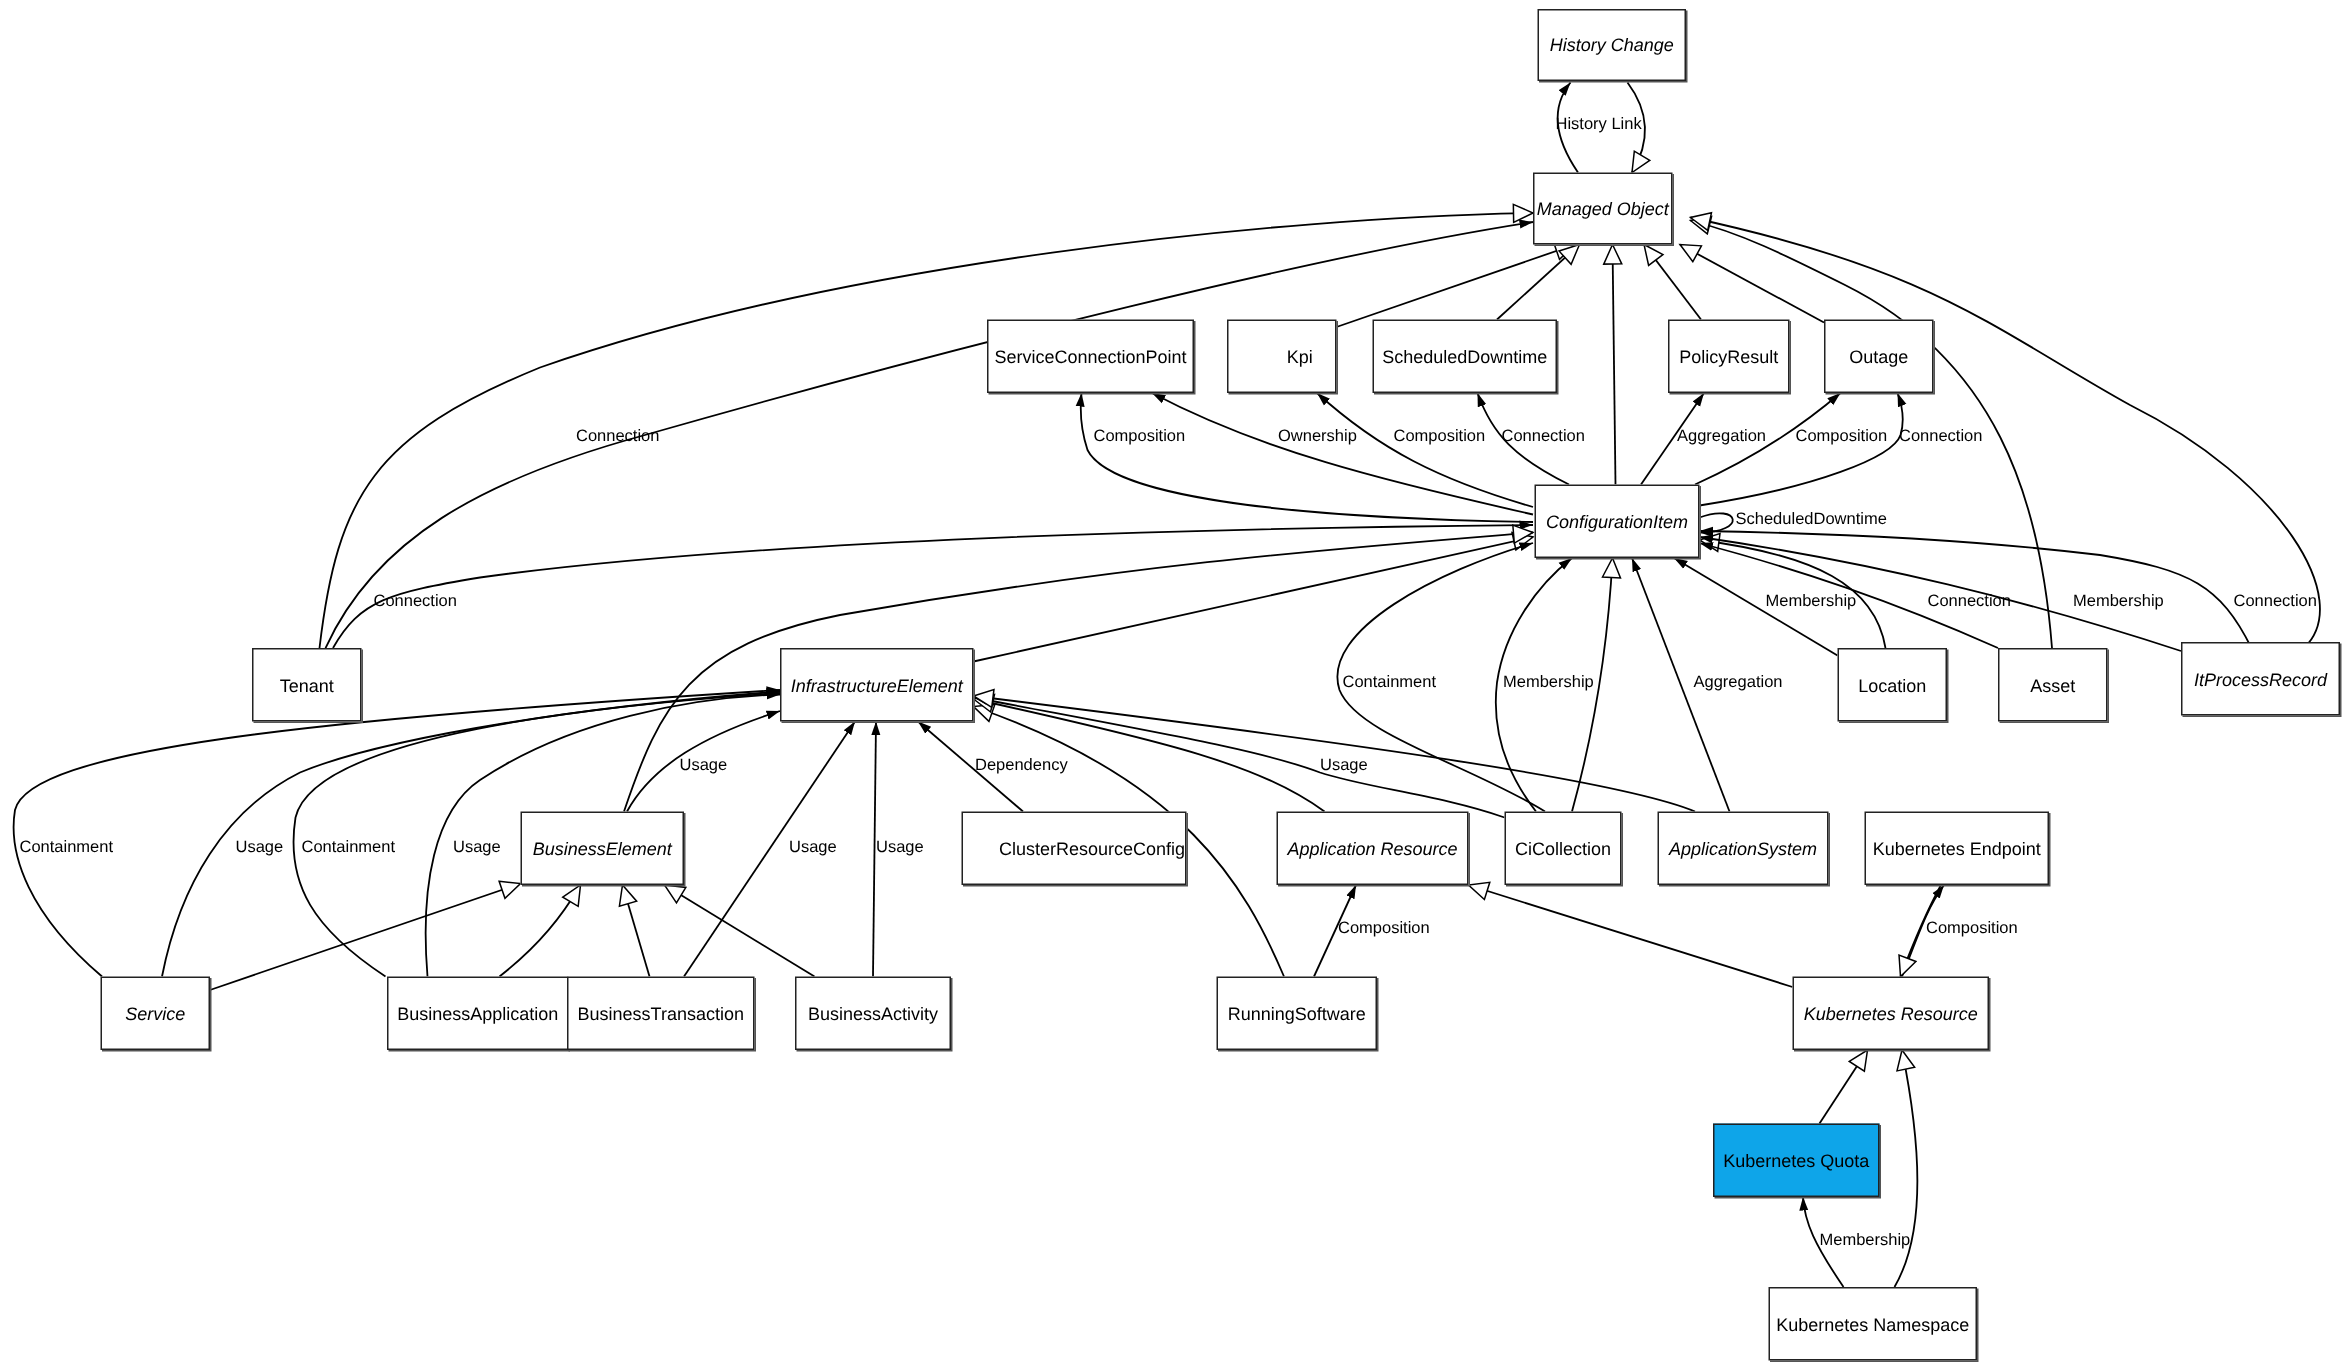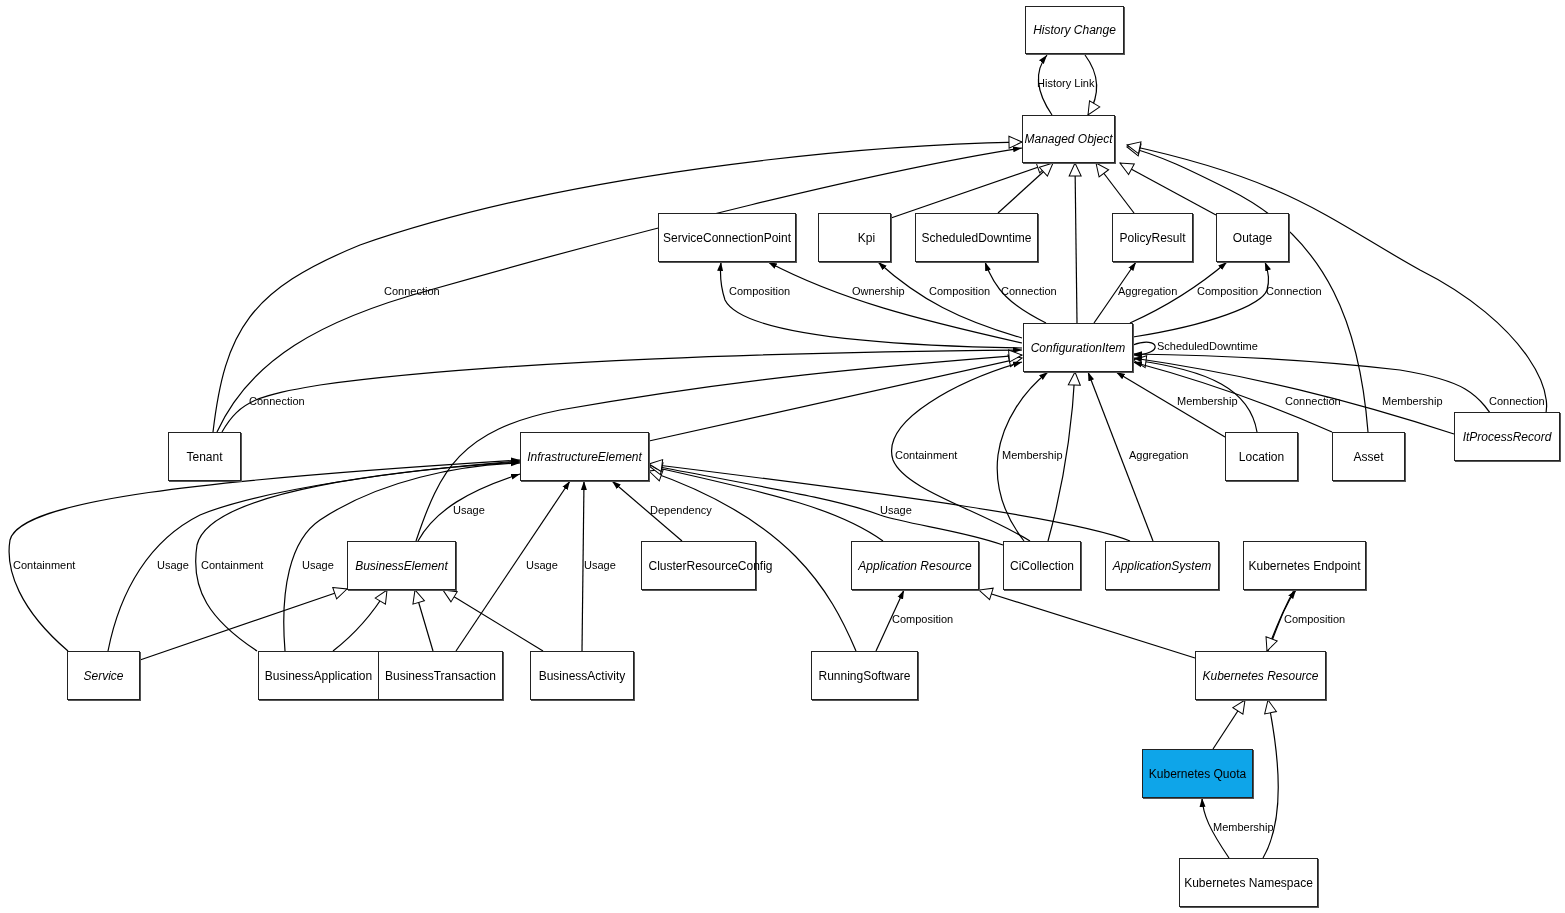--- a/index.html
+++ b/index.html
@@ -108,27 +108,27 @@
     </div>
   <div class="node abstract" style="left:520px;top:432px;width:129px;height:49px;">
       <span>InfrastructureElement</span>
     </div>
   <div class="node" style="left:1225px;top:432px;width:73px;height:49px;">
       <span>Location</span>
     </div>
   <div class="node" style="left:1332px;top:432px;width:73px;height:49px;">
       <span>Asset</span>
     </div>
-  <div class="node abstract" style="left:1454px;top:412px;width:106px;height:49px;">
+  <div class="node abstract" style="left:1454px;top:428px;width:106px;height:49px;">
       <span>ItProcessRecord</span>
     </div>
   <div class="node abstract" style="left:347px;top:541px;width:109px;height:49px;">
       <span>BusinessElement</span>
     </div>
-  <div class="node" style="left:641px;top:541px;width:115px;height:49px;padding-left:24px;">
+  <div class="node" style="left:641px;top:541px;width:150px;height:49px;padding-left:24px;">
       <span>ClusterResourceConfig</span>
     </div>
   <div class="node abstract" style="left:851px;top:541px;width:128px;height:49px;">
       <span>Application Resource</span>
     </div>
   <div class="node" style="left:1003px;top:541px;width:78px;height:49px;">
       <span>CiCollection</span>
     </div>
   <div class="node abstract" style="left:1105px;top:541px;width:114px;height:49px;">
       <span>ApplicationSystem</span>

